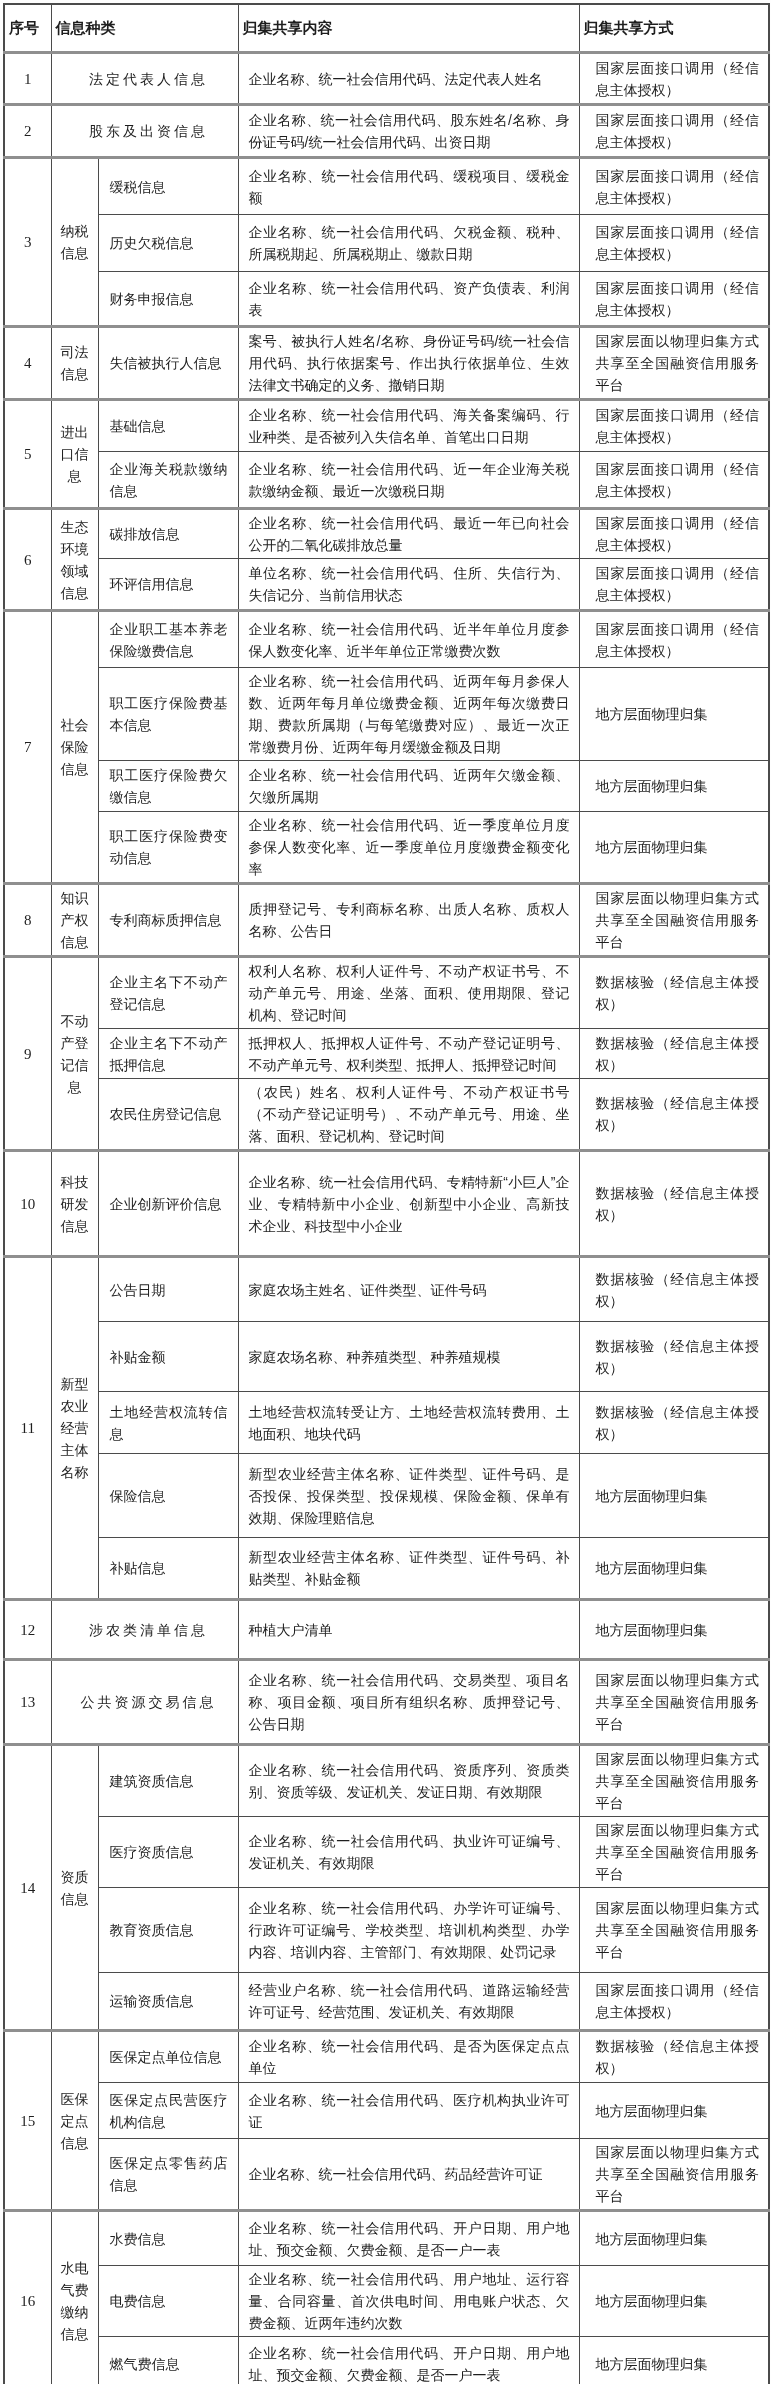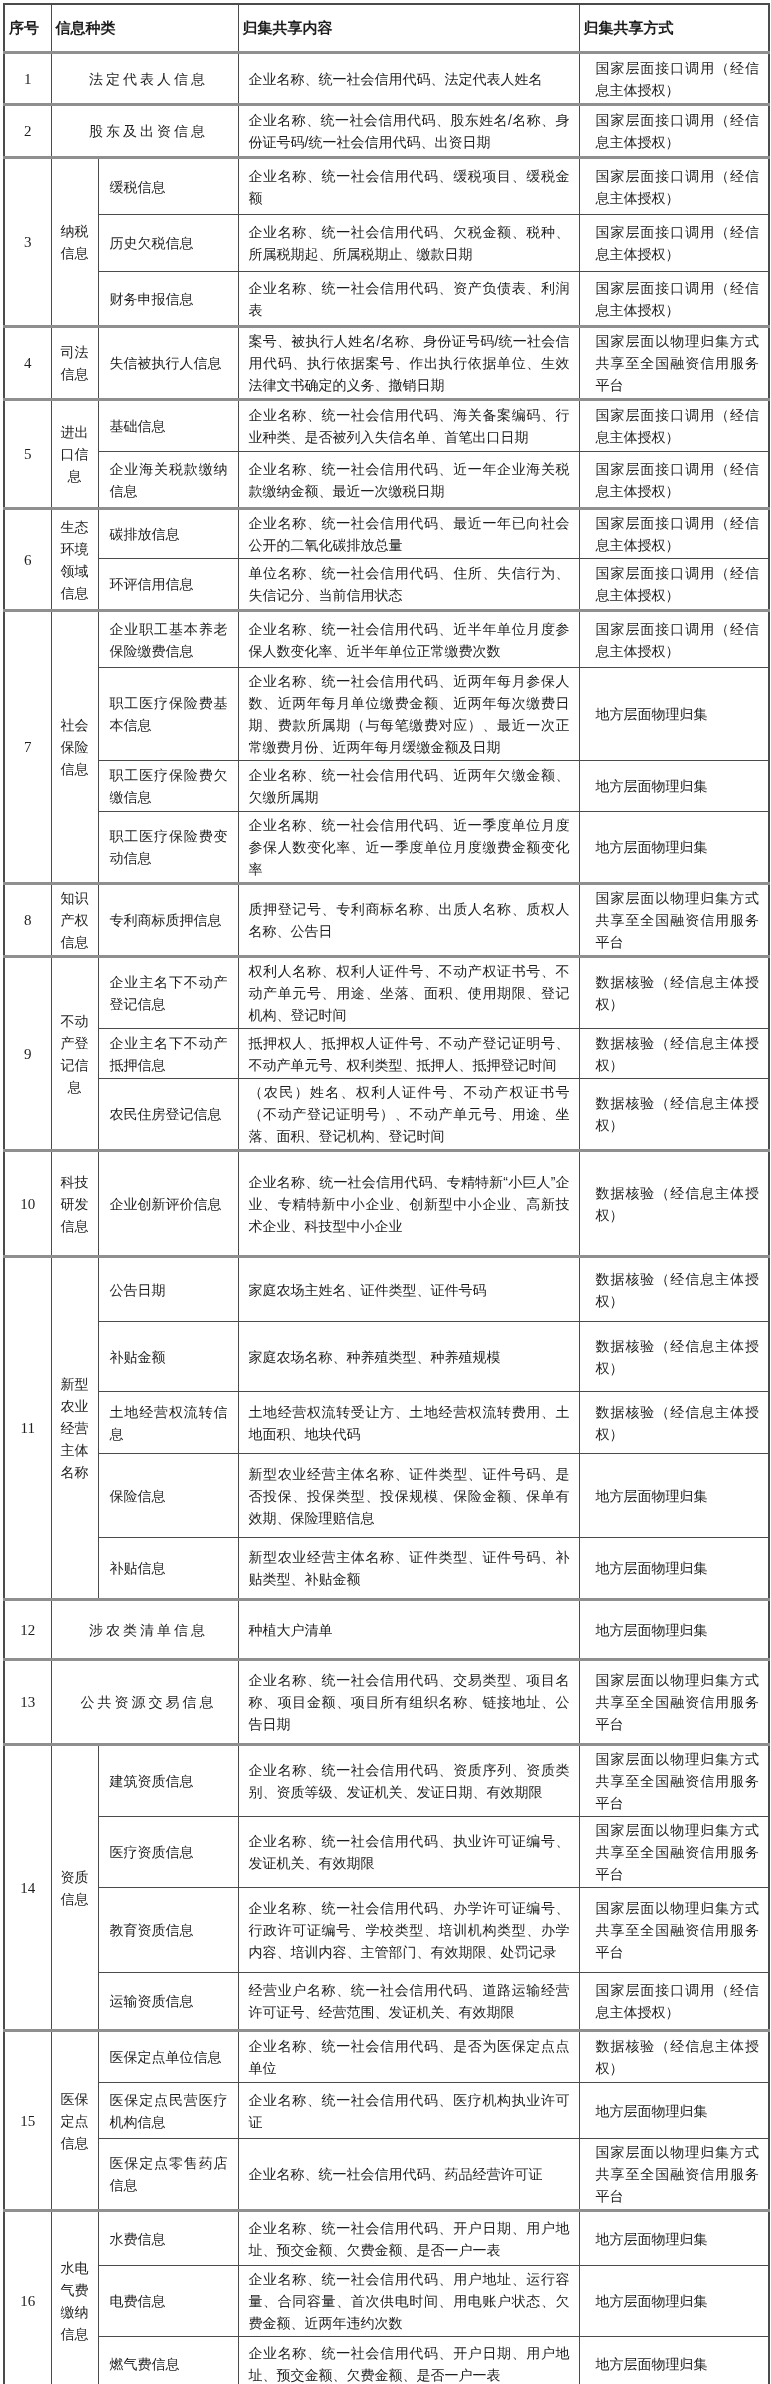--- a/index.html
+++ b/index.html
@@ -238,21 +238,21 @@
     <tr class="gs" style="height:60px">
       <td class="num">12</td>
       <td class="catw" colspan="2">涉农类清单信息</td>
       <td class="content">种植大户清单</td>
       <td class="method">地方层面物理归集</td>
     </tr>
 
     <tr class="gs" style="height:85px">
       <td class="num">13</td>
       <td class="catw" colspan="2">公共资源交易信息</td>
-      <td class="content">企业名称、统一社会信用代码、交易类型、项目名称、项目金额、项目所有组织名称、链接地址、公告日期</td>
+      <td class="content">企业名称、统一社会信用代码、交易类型、项目名称、项目金额、项目所有组织名称、质押登记号、公告日期</td>
       <td class="method">国家层面以物理归集方式共享至全国融资信用服务平台</td>
     </tr>
 
     <tr class="gs" style="height:70px">
       <td class="num" rowspan="4">14</td>
       <td class="cat" rowspan="4">资质信息</td>
       <td class="sub">建筑资质信息</td>
       <td class="content">企业名称、统一社会信用代码、资质序列、资质类别、资质等级、发证机关、发证日期、有效期限</td>
       <td class="method">国家层面以物理归集方式共享至全国融资信用服务平台</td>
     </tr>

